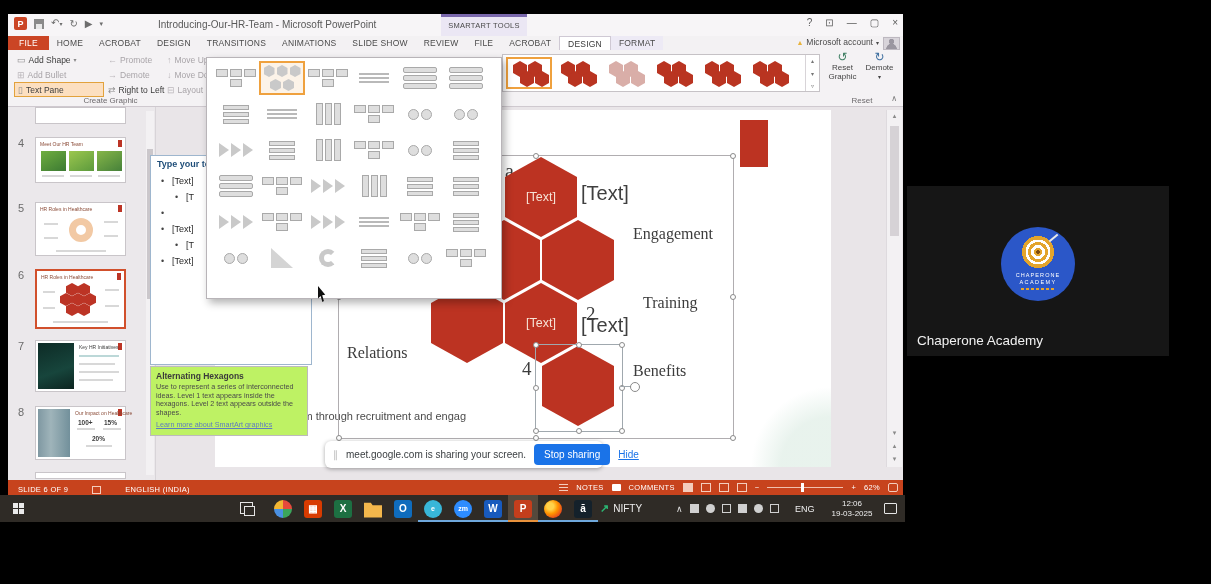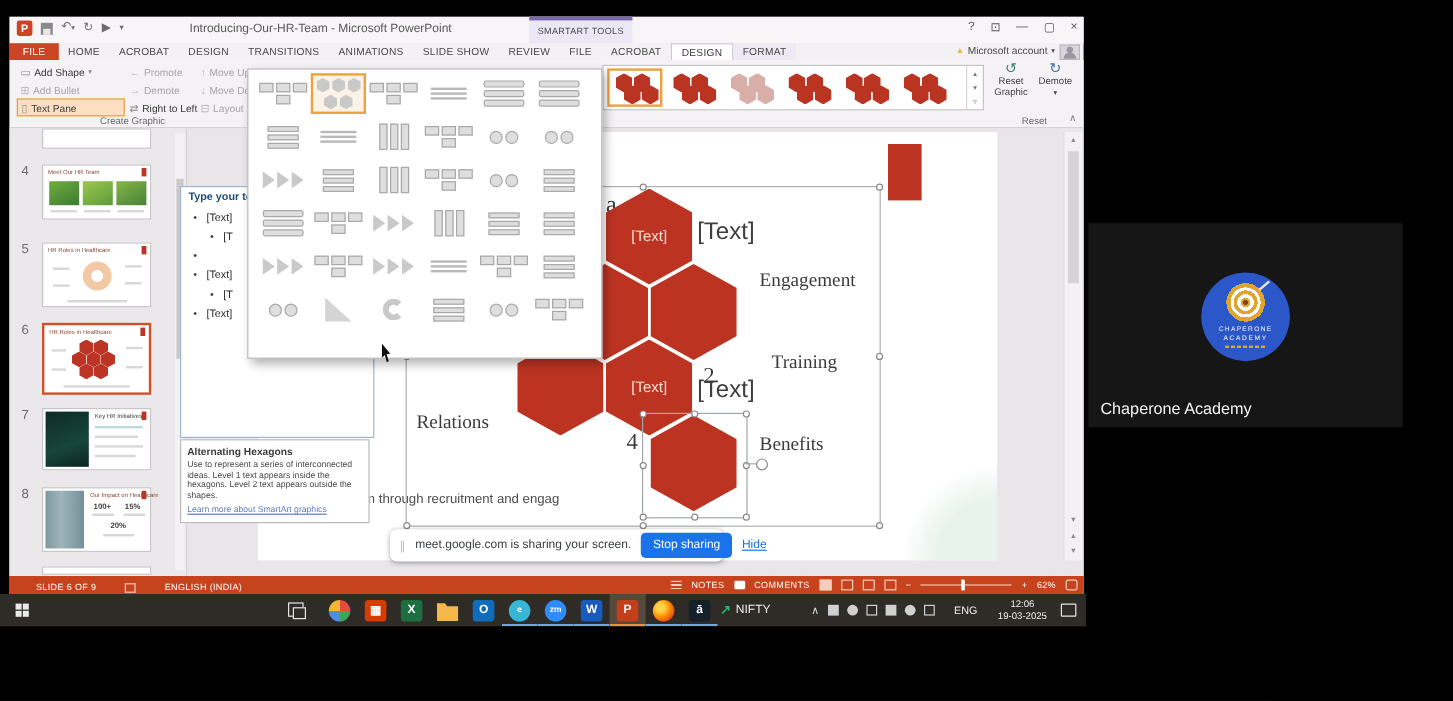--- a/index.html
+++ b/index.html
@@ -67,21 +67,21 @@
   .pscroll{position:absolute;right:1px;top:4px;width:8px;height:364px;background:#f3f1f3}
   .pscroll i{position:absolute;left:1px;top:38px;width:6px;height:150px;background:#cbc7cb}
   
   .textpane{position:absolute;left:142px;top:48px;width:162px;height:210px;background:#fff;border:1px solid #9eb6ce;box-sizing:border-box;z-index:2}
   .tp-header{font-size:9px;font-weight:bold;color:#1f4e79;padding:3px 0 4px 6px}
   .tp-row{display:flex;align-items:center;height:16px;font-size:9px;color:#2a2a2a}
   .tp-row .b{width:6px;margin-left:10px;color:#444}
   .tp-row .t{margin-left:5px}
   .tp-row.lvl2 .b{margin-left:24px}
   
-  .infobox{position:absolute;left:142px;top:259px;width:158px;height:70px;background:#ffffff;border:1px solid #bdbabd;box-sizing:border-box;padding:4px 5px;z-index:2}
+  .infobox{position:absolute;left:142px;top:259px;width:158px;height:70px;background:#bef264;border:1px solid #bdbabd;box-sizing:border-box;padding:4px 5px;z-index:2}
   .ib-title{font-size:8.5px;font-weight:bold;color:#3b3b3b;margin-bottom:2px}
   .ib-body{font-size:7.2px;line-height:8.6px;color:#4a4a4a}
   .ib-link{font-size:7.2px;color:#5f7dbf;text-decoration:underline;margin-top:3px;display:inline-block}
   
   .canvas{position:absolute;left:207px;top:3px;width:616px;height:357px;background:#fff;z-index:1;
     background-image:radial-gradient(circle at 0% 12%,rgba(205,228,215,.55) 0 60px,transparent 90px),
                      radial-gradient(circle at 100% 100%,rgba(205,228,215,.45) 0 50px,transparent 80px)}
   .hx{position:absolute;width:72px;height:80px;background:#bc3322;clip-path:polygon(50% 0,100% 25%,100% 75%,50% 100%,0 75%,0 25%);z-index:3;
     display:flex;align-items:center;justify-content:center;color:#f6e3d6;font-size:12.5px}
   .sl-label{position:absolute;font-size:20px;color:#3f3f3f;z-index:2}
@@ -126,21 +126,21 @@
   .stopbtn{background:#1a73e8;color:#fff;font-size:10px;border:none;border-radius:4px;padding:5px 10px;white-space:nowrap}
   .hidelink{font-size:10px;color:#1a73e8;text-decoration:underline}
   
   .vscroll{position:absolute;left:878px;top:3px;width:16px;height:357px;background:#f3f1f3;border-left:1px solid #dedade;
     box-sizing:border-box;text-align:center;color:#8a8a8a;font-size:7px}
   .vscroll .up{position:absolute;top:2px;left:0;right:0}
   .vscroll .vthumb{position:absolute;left:3px;top:16px;width:9px;height:110px;background:#d6d2d6}
   .vscroll .nav{position:absolute;left:0;right:0}
   
   .statusbar{position:absolute;left:0;top:466px;right:0;height:15px;background:#c7431d;color:#fff;font-size:7.5px;letter-spacing:.3px}
-  .sb-left{position:absolute;left:22px;top:0;height:19px;display:flex;align-items:center;gap:24px}
+  .sb-left{position:absolute;left:10px;top:0;height:19px;display:flex;align-items:center;gap:24px}
   .sb-right{position:absolute;right:5px;top:0;height:15px;display:flex;align-items:center;gap:8px}
   .sb-ic{width:9px;height:8px;border:1px solid #f4cdbd;box-sizing:border-box}
   .vi{width:10px;height:9px;border:1px solid #f4cdbd;box-sizing:border-box}
   .vi.f{background:#f4cdbd}
   .ztrack{width:76px;height:1px;background:#f0c0ae;position:relative}
   .zknob{position:absolute;left:34px;top:-4px;width:3px;height:9px;background:#fff}
   .cmic{width:9px;height:7px;background:#fff;border-radius:1px}
   
   .taskbar{position:absolute;left:0;top:495px;width:905px;height:27px;background:#2f2b26}
   .start{position:absolute;left:0;top:0;width:36px;height:27px;display:flex;align-items:center;justify-content:center}

